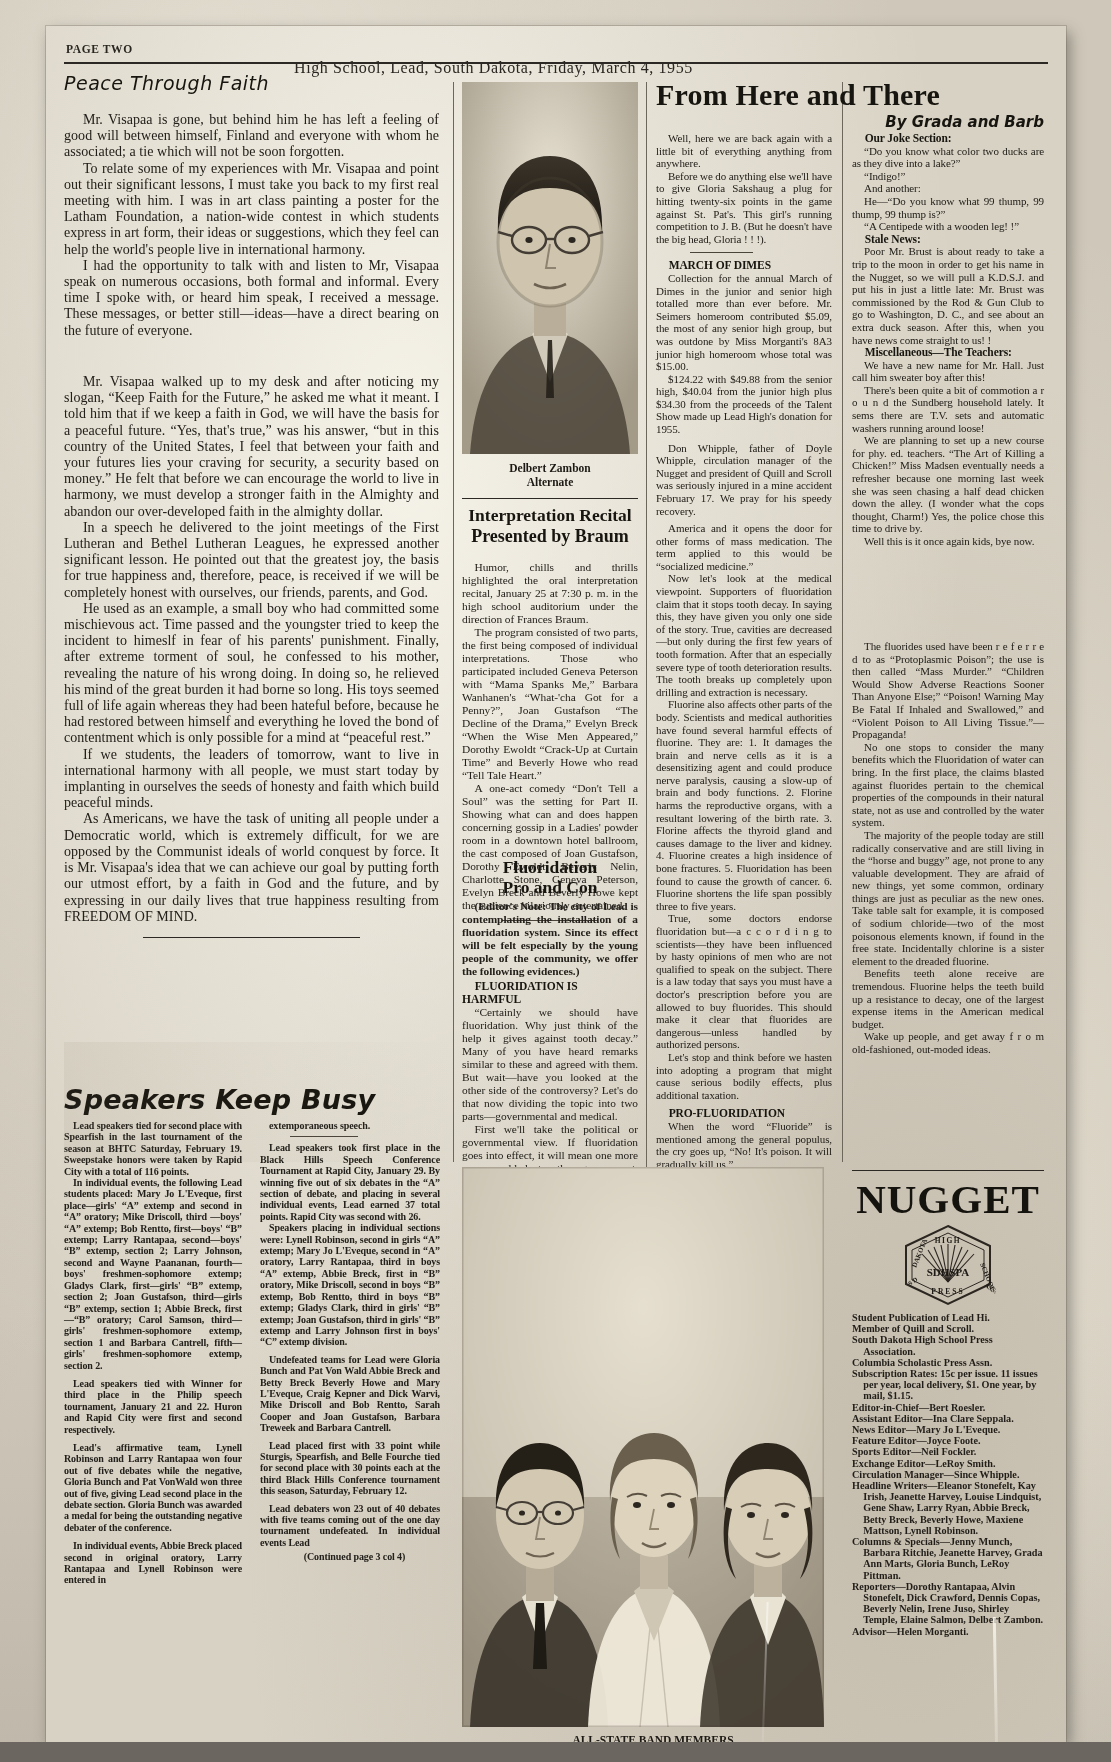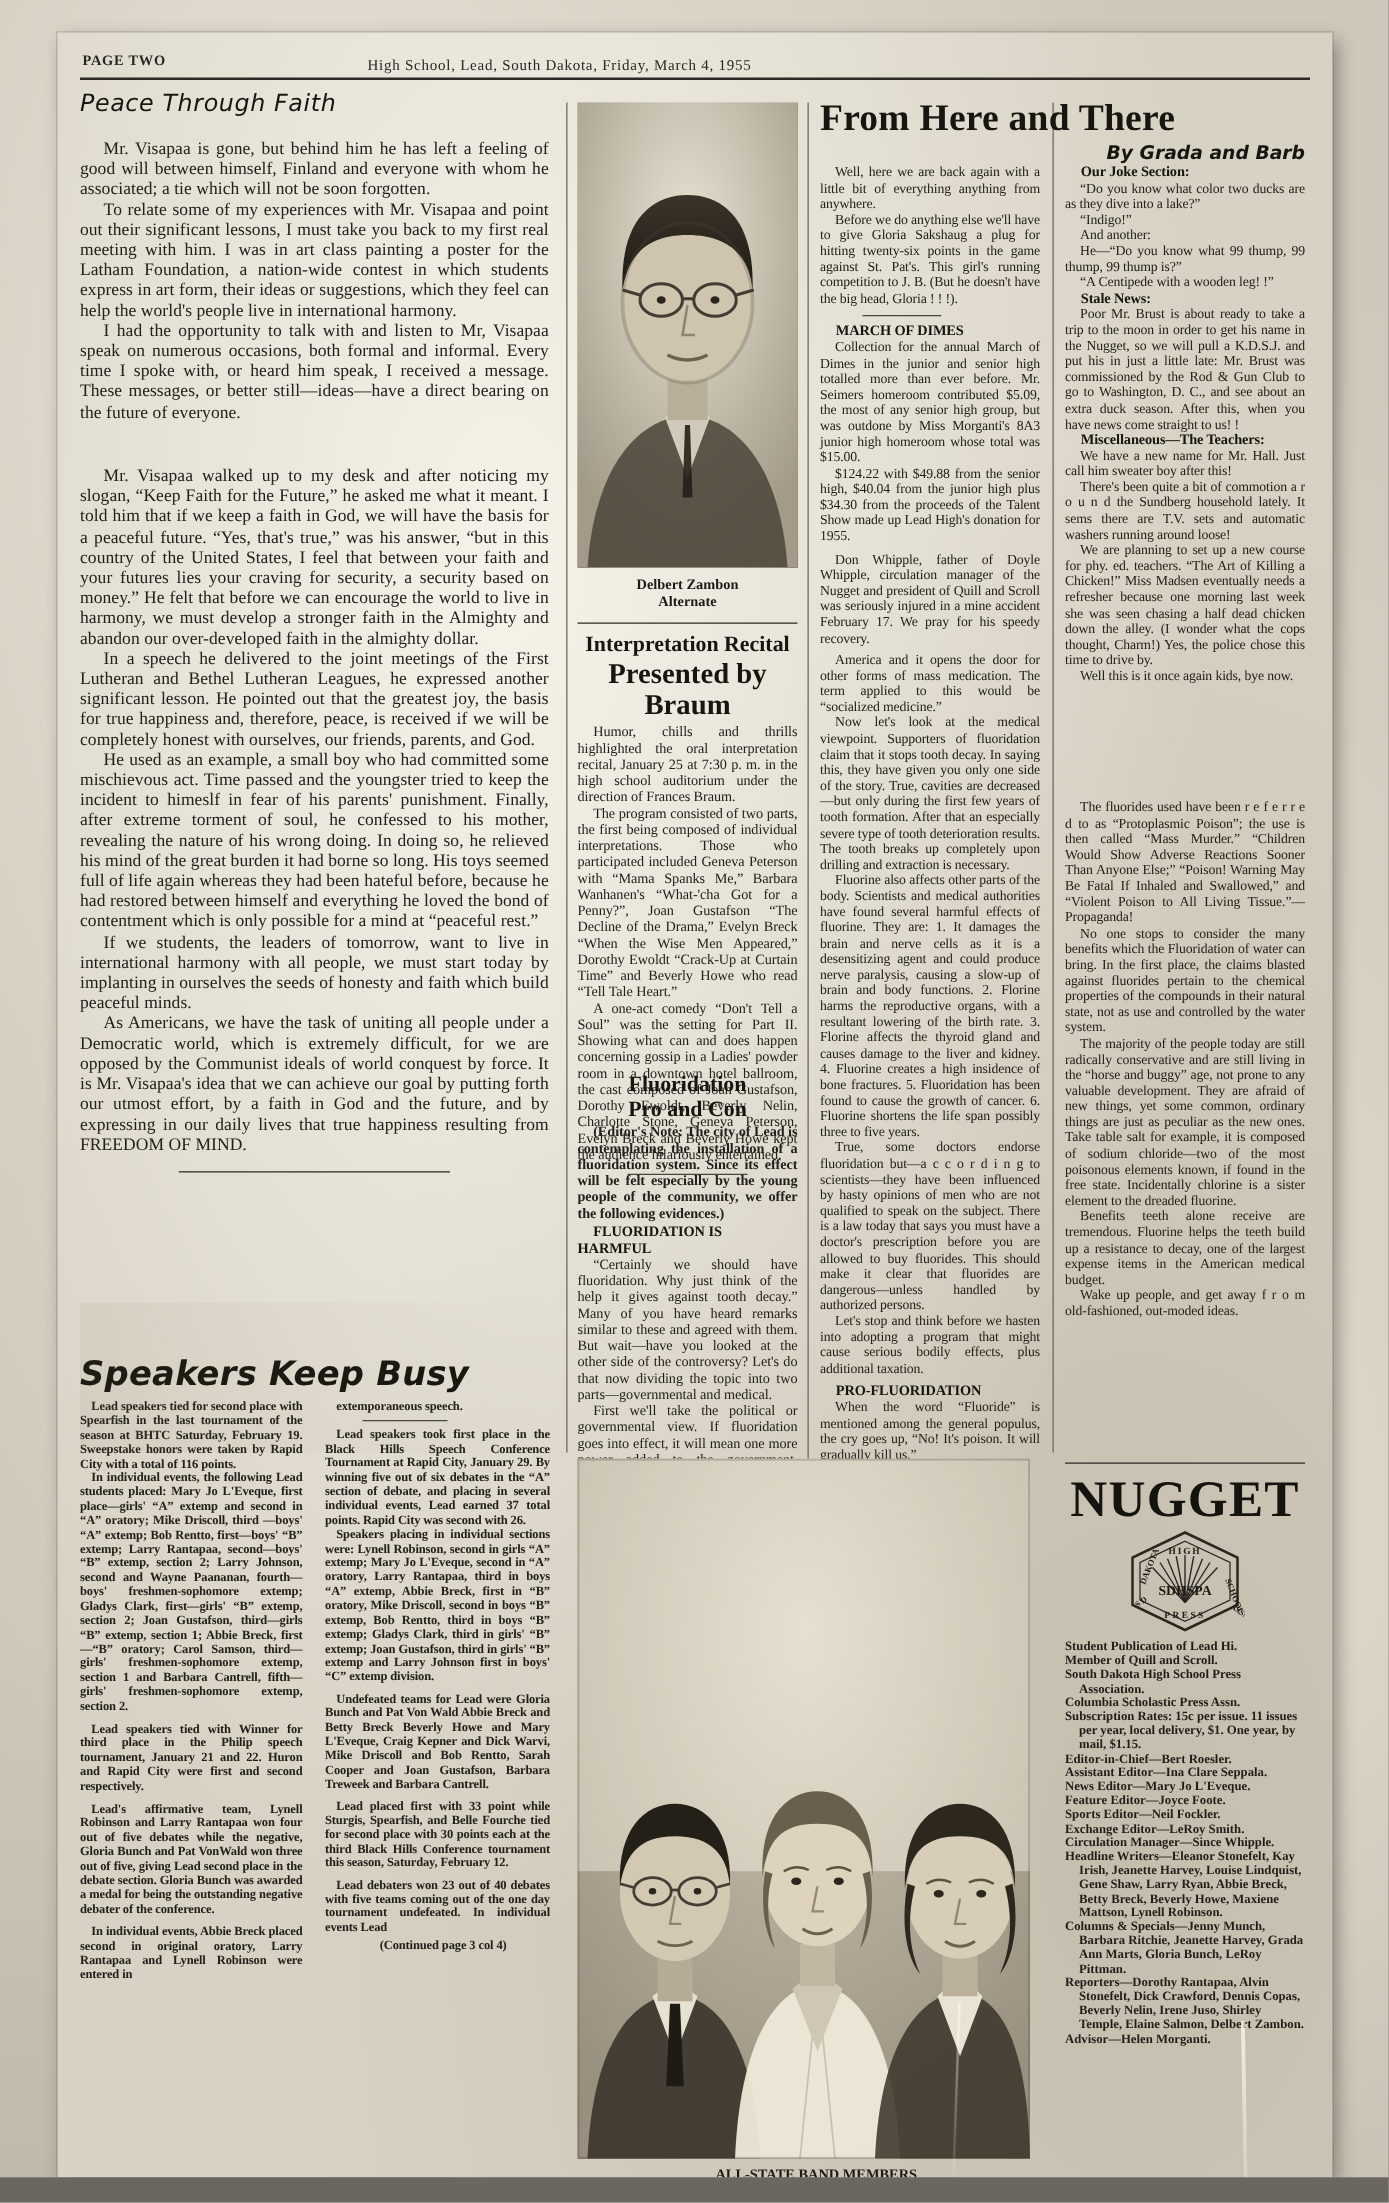--- a/index.html
+++ b/index.html
@@ -22,21 +22,21 @@
       radial-gradient(ellipse at 35% 25%, rgba(255,253,245,.75), rgba(255,253,245,0) 60%),
       radial-gradient(ellipse at 85% 85%, rgba(120,105,85,.20), rgba(120,105,85,0) 55%);
     box-shadow: 0 0 0 1px rgba(90,80,65,.25), 4px 6px 14px rgba(0,0,0,.35);
   }
   .inner{position:absolute;left:18px;top:16px;width:984px;height:1686px;}
 
   
   .folio{position:absolute;left:0;top:0;width:984px;height:22px;font-size:11.5px;
          letter-spacing:.6px;color:#2a2722;}
   .folio .lf{position:absolute;left:2px;top:1px;font-family:"Liberation Serif",serif;font-weight:700;}
-  .folio .ct{position:absolute;left:230px;top:3px;font-size:12px;}
+  .folio .ct{position:absolute;left:230px;top:17px;font-size:16px;}
   .rule-top{position:absolute;left:0;top:20px;width:984px;height:0;border-top:2px solid #2c2823;}
 
   
   .col{position:absolute;color:#211e19;}
   .vrule{position:absolute;width:0;border-left:1px solid #6d665b;}
 
   
   .hl-script{
     font-family:"DejaVu Sans",sans-serif;font-style:italic;font-weight:400;
     font-size:19px;letter-spacing:.5px;color:#17150f;line-height:1.05;
@@ -226,21 +226,21 @@
     <div class="cap">Delbert Zambon</div>
     <div class="cap">Alternate</div>
   </div>
 
   <div class="col" style="left:398px;top:456px;width:176px;">
     <div class="hr-full" style="margin:0;"></div>
   </div>
 
   <div class="col mid-col" style="left:398px;top:464px;width:176px;">
     <div class="hl-sub" style="font-size:17.5px;">Interpretation Recital</div>
-    <div class="hl-sub" style="font-size:23px;margin-bottom:3px;">Presented by Braum</div>
+    <div class="hl-sub" style="font-size:18px;margin-bottom:15px;">Presented by Braum</div>
     <div class="bt">
       <p>Humor, chills and thrills highlighted the oral interpretation recital, January 25 at 7:30 p. m. in the high school auditorium under the direction of Frances Braum.</p>
       <p>The program consisted of two parts, the first being composed of individual interpretations. Those who participated included Geneva Peterson with “Mama Spanks Me,” Barbara Wanhanen's “What-'cha Got for a Penny?”, Joan Gustafson “The Decline of the Drama,” Evelyn Breck “When the Wise Men Appeared,” Dorothy Ewoldt “Crack-Up at Curtain Time” and Beverly Howe who read “Tell Tale Heart.”</p>
       <p>A one-act comedy “Don't Tell a Soul” was the setting for Part II. Showing what can and does happen concerning gossip in a Ladies' powder room in a downtown hotel ballroom, the cast composed of Joan Gustafson, Dorothy Ewoldt, Beverly Nelin, Charlotte Stone, Geneva Peterson, Evelyn Breck and Beverly Howe kept the audience hilariously entertained.</p>
     </div>
     <div class="hr-thin" style="width:55%;margin:8px auto 5px auto;"></div>
   </div>
 
   <div class="col mid-col" style="left:398px;top:816px;width:176px;">
     <div class="hl-sub" style="font-size:17.5px;">Fluoridation</div>

